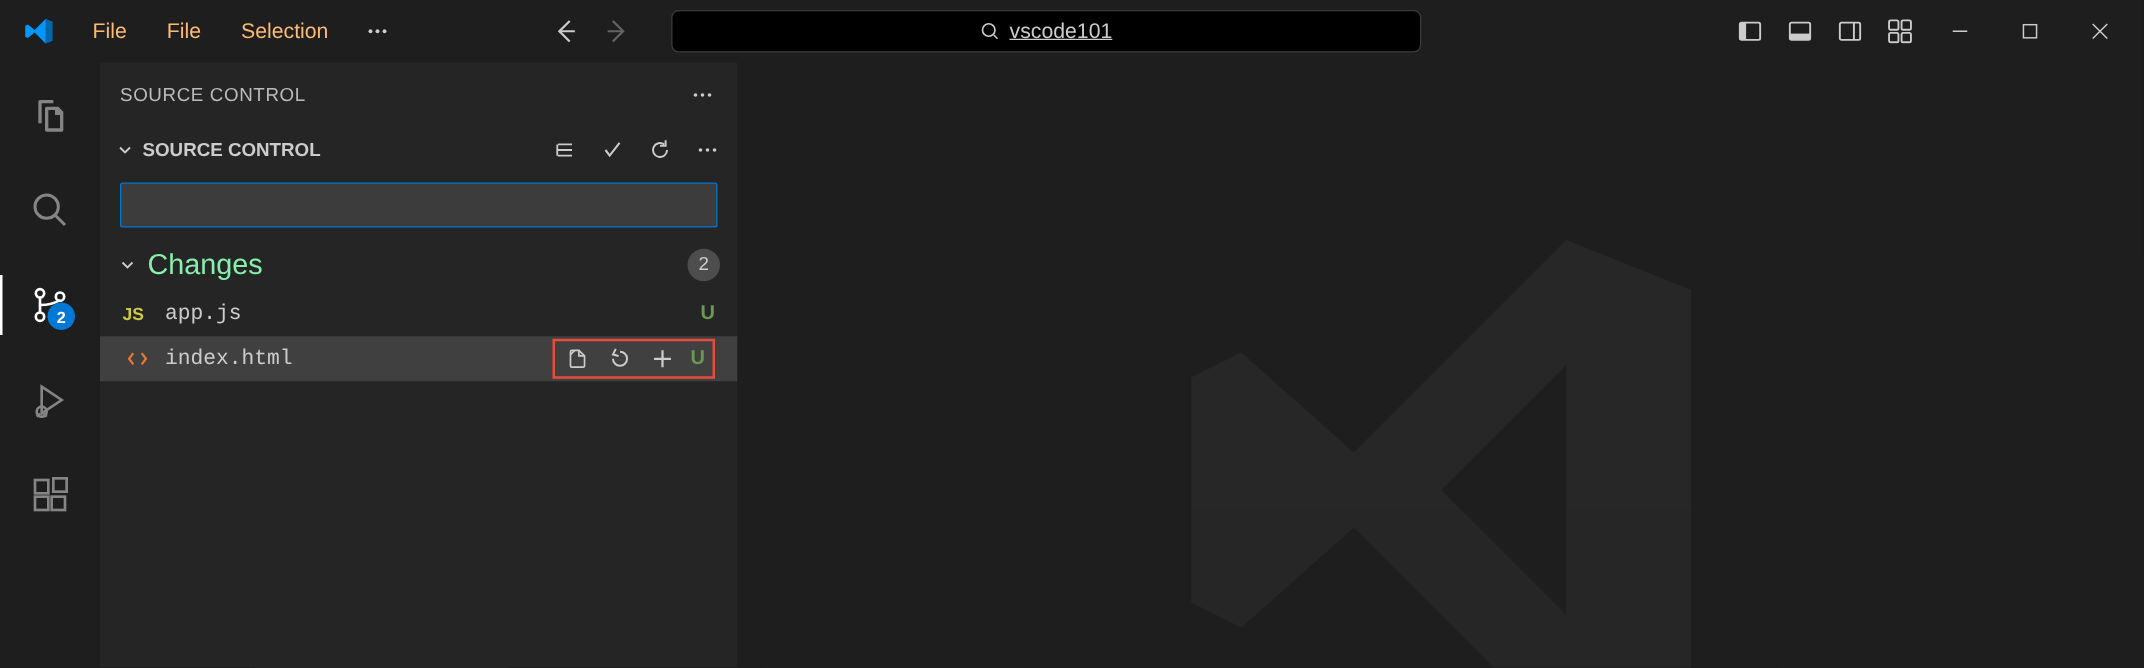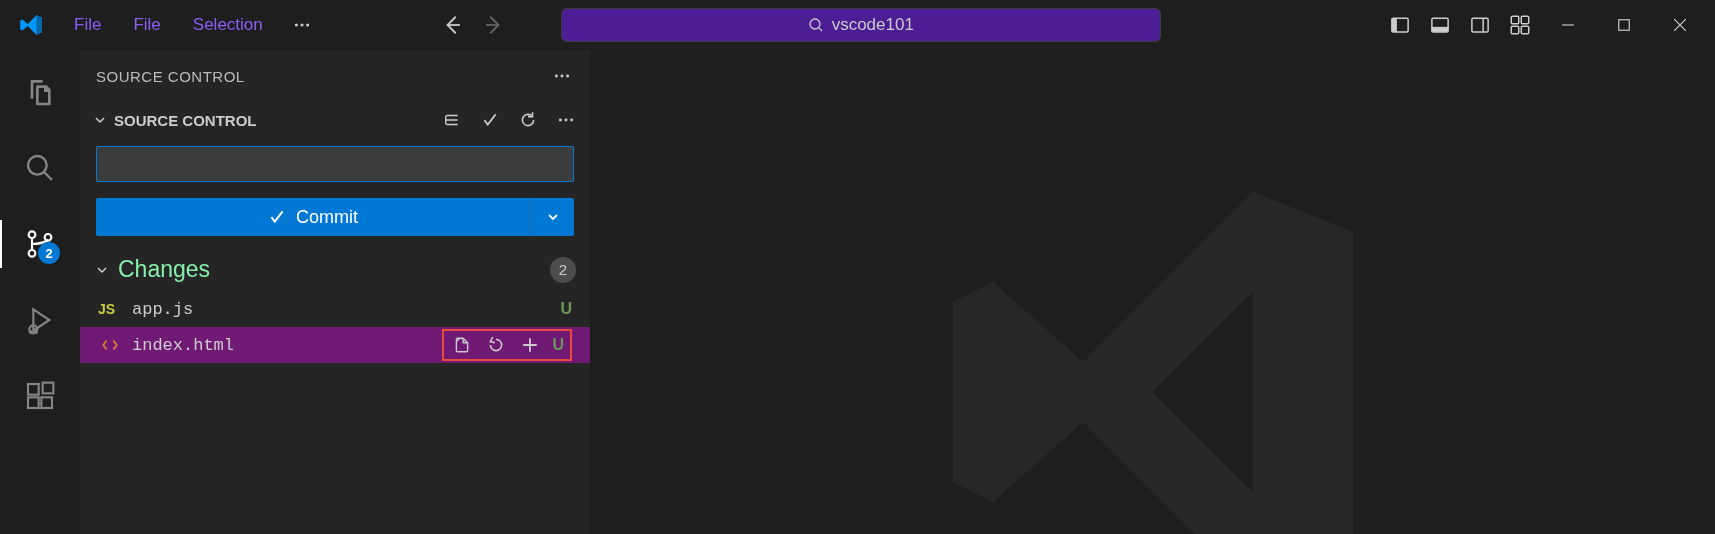--- a/index.html
+++ b/index.html
@@ -27,21 +27,21 @@
       height: 30px;
       margin-left: 6px;
       margin-right: 8px;
       display: flex;
       align-items: center;
       justify-content: center;
     }
     .menu-item {
       padding: 6px 12px;
       font-size: 17px;
-      color: #8b5cf6;
+      color: #fdba74;
       cursor: pointer;
       border-radius: 4px;
     }
     .menu-more {
       padding: 6px 10px;
       font-size: 18px;
       color: #cccccc;
       cursor: pointer;
     }
     .nav-arrows {
@@ -55,28 +55,29 @@
       height: 28px;
       display: flex;
       align-items: center;
       justify-content: center;
       cursor: pointer;
     }
     .nav-arrow.disabled { opacity: 0.4; }
     .search-bar {
       flex: 0 0 600px;
       height: 34px;
-      background: #4c1d95;
+      background: #000000;
       border: 1px solid #3c3c3c;
       border-radius: 6px;
       display: flex;
       align-items: center;
       justify-content: center;
-      margin-left: 46px;
+      margin-left: 22px;
       gap: 8px;
+      text-decoration: underline;
     }
     .search-bar span { font-size: 17px; color: #cccccc; }
     .title-bar-right {
       margin-left: auto;
       display: flex;
       align-items: center;
       gap: 6px;
     }
     .layout-icon, .window-control {
       width: 34px;
@@ -248,21 +249,21 @@
       color: #cccccc;
     }
     .file-row {
       display: flex;
       align-items: center;
       padding: 6px 18px;
       gap: 10px;
       height: 36px;
     }
     .file-row.hover {
-      background: #701a75;
+      background: #404040;
     }
     .file-icon-js {
       font-size: 14px;
       font-weight: bold;
       color: #cbcb41;
       width: 24px;
     }
     .file-icon-html {
       width: 24px;
       display: flex;
@@ -475,33 +476,20 @@
         <div class="icon-btn">
           <svg width="18" height="18" viewBox="0 0 16 16">
               <circle cx="3" cy="8" r="1.3" fill="#cccccc"></circle>
               <circle cx="8" cy="8" r="1.3" fill="#cccccc"></circle>
               <circle cx="13" cy="8" r="1.3" fill="#cccccc"></circle>
             </svg>
         </div>
       </div>
     </div>
     <input class="commit-input" style="">
-    <div class="commit-btn-row">
-      <button class="commit-btn">
-        <svg width="18" height="18" viewBox="0 0 16 16">
-            <path d="M3 8l3 4 7-9" stroke="white" stroke-width="1.8" fill="none"></path>
-          </svg>
-        <span>Commit</span>
-      </button>
-      <button class="commit-dropdown">
-        <svg width="16" height="16" viewBox="0 0 16 16">
-            <path d="M4 6l4 4 4-4" stroke="white" stroke-width="1.8" fill="none"></path>
-          </svg>
-      </button>
-    </div>
     <div class="changes-header">
       <svg width="16" height="16" viewBox="0 0 16 16">
           <path d="M4 6l4 4 4-4" stroke="#cccccc" stroke-width="1.5" fill="none"></path>
         </svg>
       <span class="changes-label">Changes</span>
       <div class="changes-count">2</div>
     </div>
     <div class="file-row">
       <span class="file-icon-js">JS</span>
       <span class="file-name">app.js</span>

